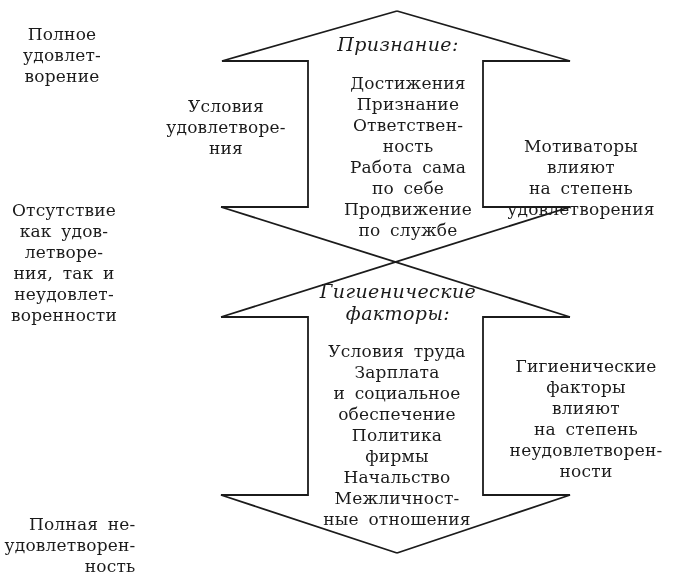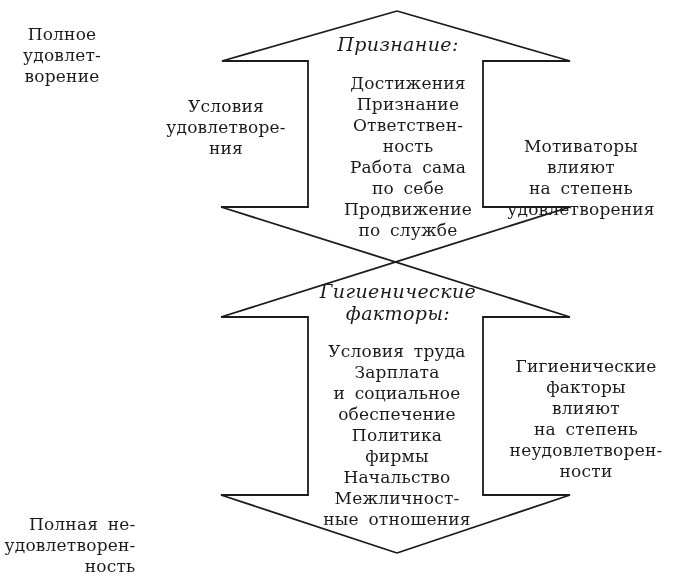--- a/index.html
+++ b/index.html
@@ -52,20 +52,26 @@
     <path d="M570,207 L221,317" fill="none" stroke-width="1.8" stroke="#1b1b1b"></path>
 
     <path d="M221,317 L308,317 L308,495 L221,495 L397,553" fill="none" stroke-width="1.8" stroke-linejoin="miter" stroke="#1b1b1b"></path>
     <path d="M570,317 L483,317 L483,495 L570,495 L397,553" fill="none" stroke-width="1.8" stroke-linejoin="miter" stroke="#1b1b1b"></path>
   </svg>
 
   <div class="t" style="left:62px; top:4px;margin-top:20px;">Полное
 удовлет-
 ворение</div>
 
+  <div class="t" style="left:64px; top:200px;">Отсутствие
+как удов-
+летворе-
+ния, так и
+неудовлет-
+воренности</div>
 
   <div class="t" style="left:70px; top:514px;text-align:right;">Полная не-
 удовлетворен-
 ность</div>
 
   <div class="t header" style="left:398px; top:33px;">Признание:</div>
 
   <div class="t" style="left:396px; top:73px;margin-left:12px;">Достижения
 Признание
 Ответствен-

